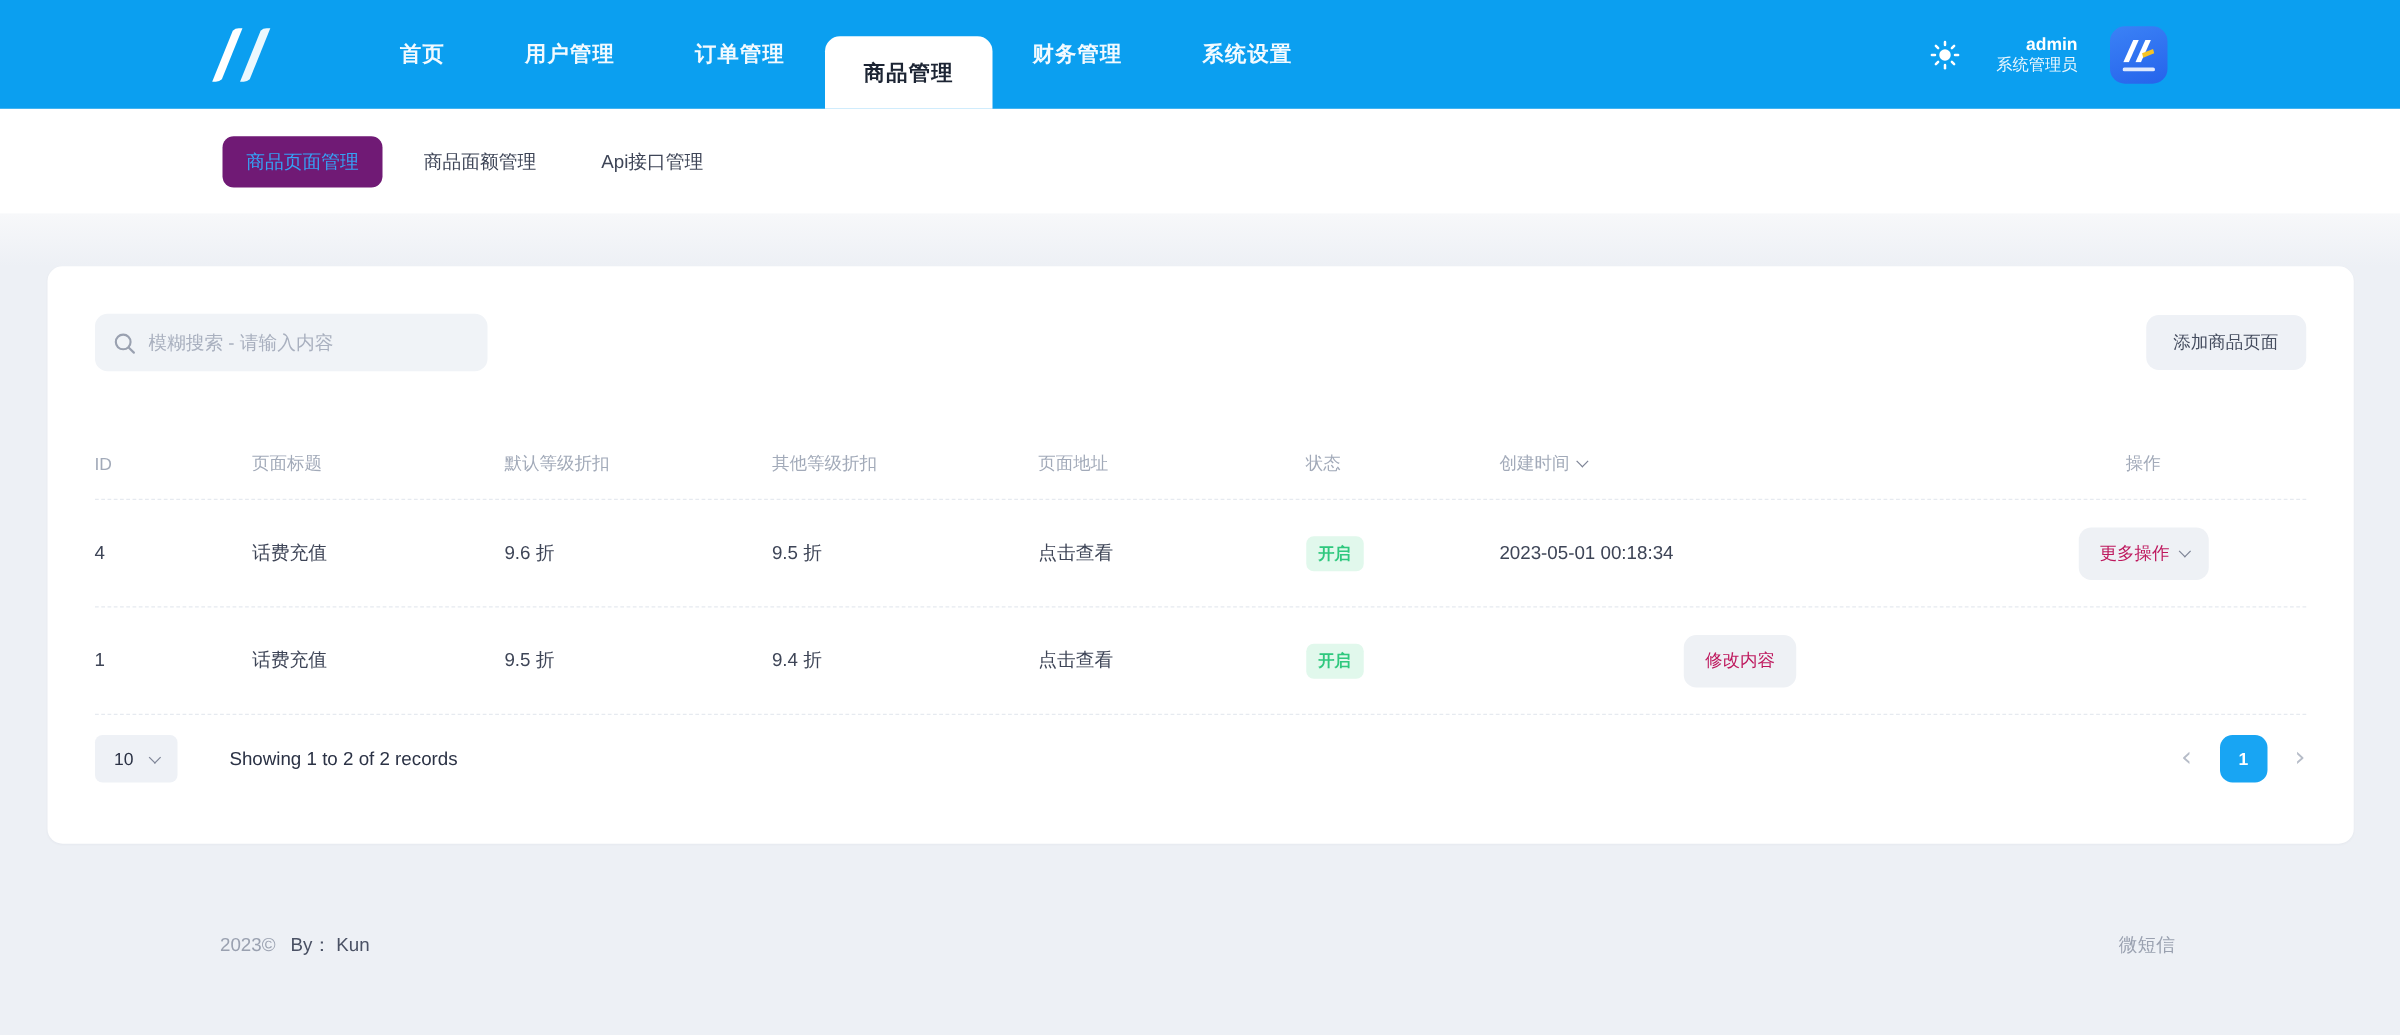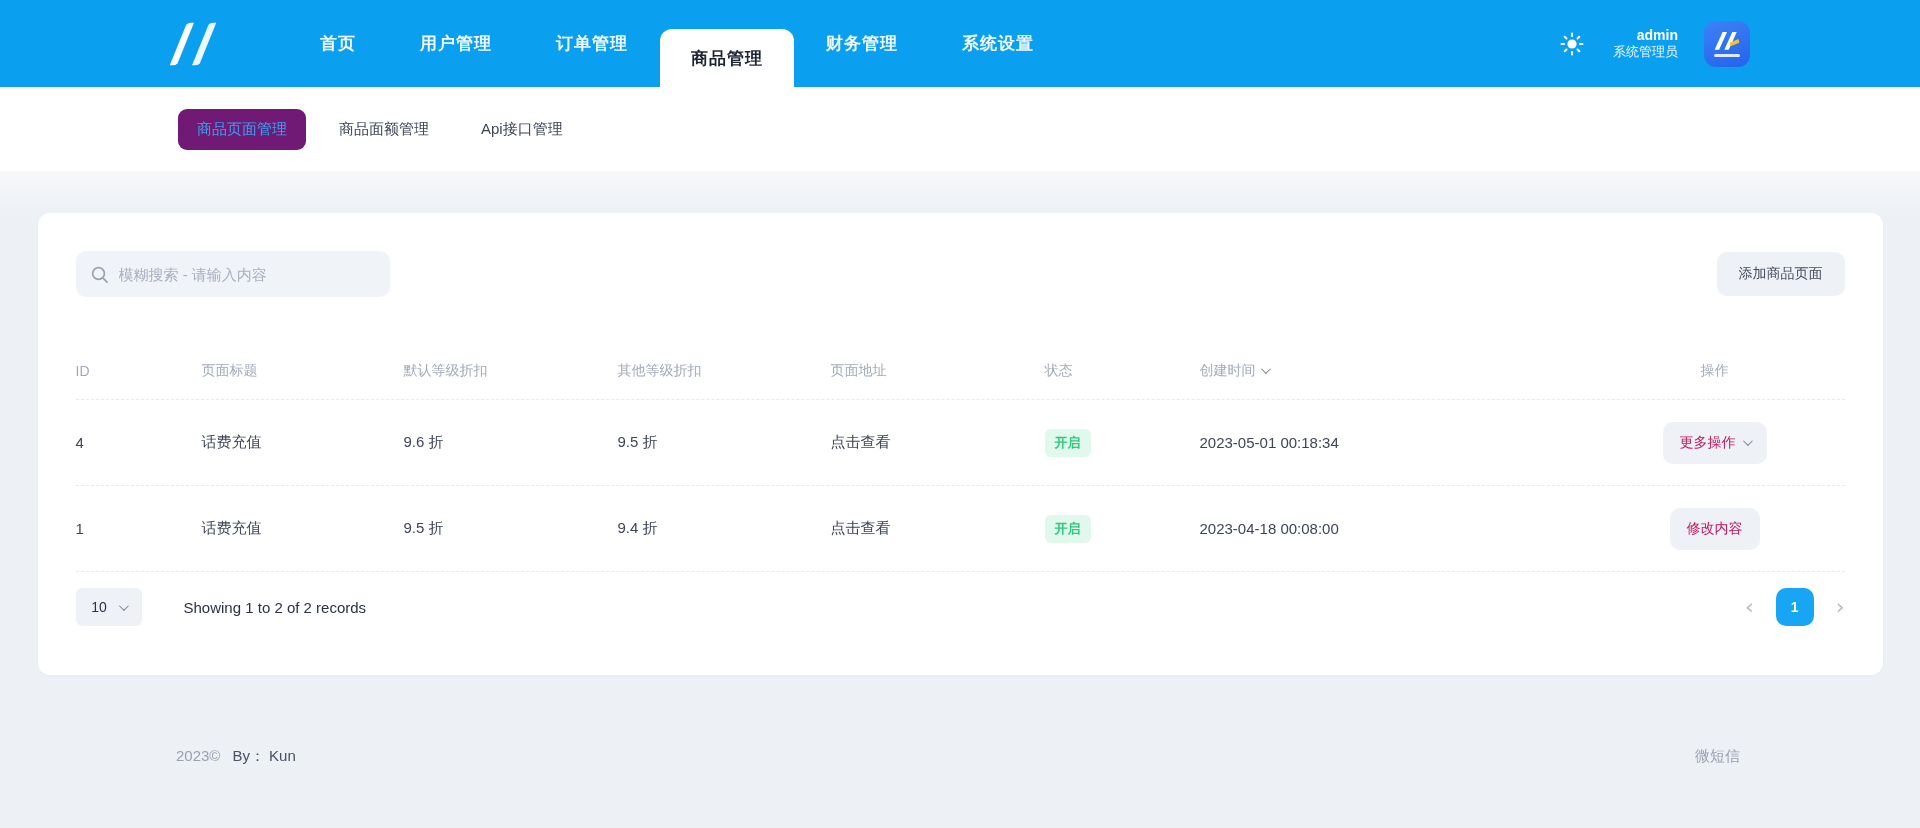--- a/index.html
+++ b/index.html
@@ -7,21 +7,21 @@
   body { font-family:"Liberation Sans","DejaVu Sans",sans-serif; background:#edf0f5; color:#3e4557; }
 
   
   .header { height:87px; background:#0b9ff0; display:flex; align-items:stretch; position:relative; }
   .logo { width:70px; margin-left:158px; display:flex; align-items:center; justify-content:center; }
   .main-nav { display:flex; align-items:stretch; margin-left:60px; }
   .nav-item { display:flex; align-items:center; padding:0 32px; color:rgba(255,255,255,.95);
               font-size:17px; font-weight:bold; cursor:pointer; letter-spacing:1px; }
   .nav-item.active { background:#fff; color:#1c2433; border-radius:12px 12px 0 0; margin-top:29px;
                      padding:0 31px; align-items:center; }
-  .header-right { position:absolute; right:170px; top:0; height:87px; display:flex; align-items:center; gap:26px; }
+  .header-right { position:absolute; right:186px; top:0; height:87px; display:flex; align-items:center; gap:26px; }
   .sun-btn { width:30px; height:30px; display:flex; align-items:center; justify-content:center; cursor:pointer; }
   .user-block { text-align:right; color:#fff; line-height:1.25; }
   .user-name { font-size:14px; font-weight:bold; }
   .user-role { font-size:13px; opacity:.92; }
   .avatar { width:46px; height:46px; border-radius:12px; background:linear-gradient(160deg,#3b82f6,#2563eb);
             display:flex; flex-direction:column; align-items:center; justify-content:center; gap:3px; cursor:pointer; }
 
   
   .subnav { height:84px; background:#fff; display:flex; align-items:center; padding-left:178px; gap:14px; }
   .subtab { font-size:15px; color:#3e4557; padding:11px 19px; border-radius:9px; cursor:pointer; }
@@ -183,21 +183,20 @@
       <div class="td">1</div>
       <div class="td">话费充值</div>
       <div class="td">9.5 折</div>
       <div class="td">9.4 折</div>
       <div class="td">
           <span>点击查看</span>
         </div>
       <div class="td">
         <span class="badge">开启</span>
       </div>
-      <div class="td">2023-04-18 00:08:00</div>
       <div class="td center">
         <button class="row-btn">
           <span>修改内容</span>
         </button>
       </div>
     </div>
   </div>
 
   <div class="pager">
     <div class="size-select">

